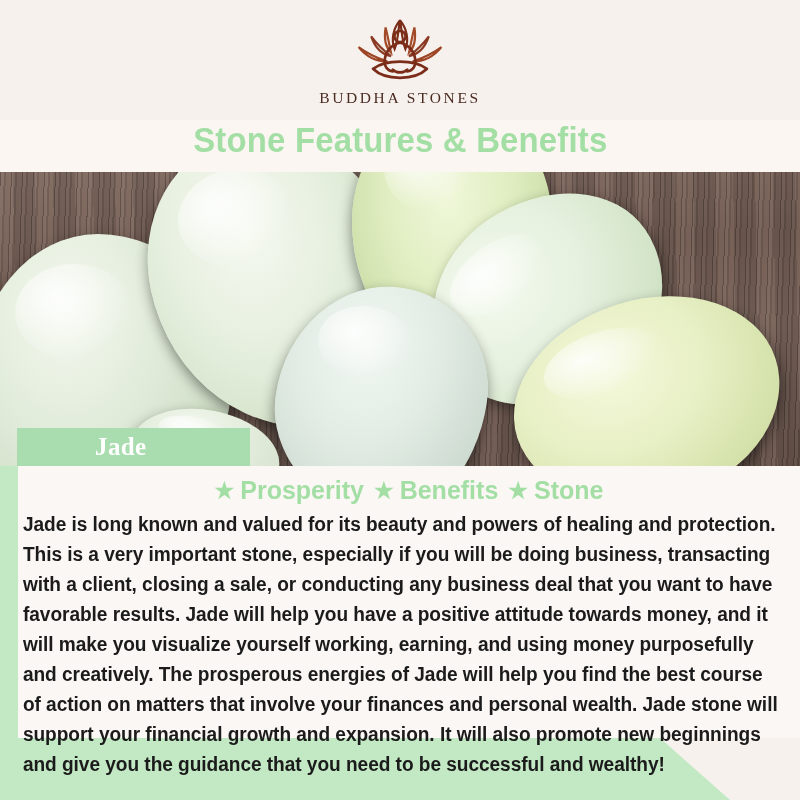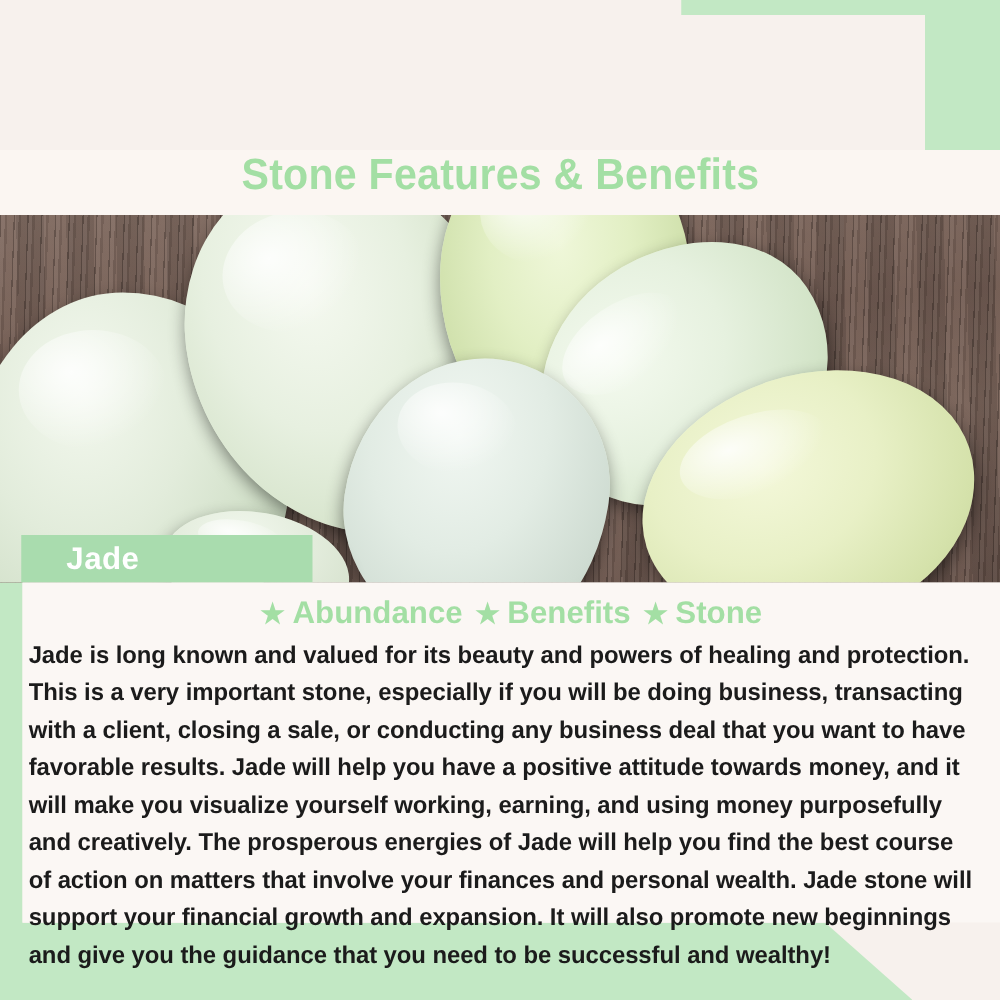--- a/index.html
+++ b/index.html
@@ -144,25 +144,25 @@
   .jade-band {
     position: absolute;
     left: 17px; top: 428px;
     width: 233px; height: 38px;
     background: #a9dcae;
     z-index: 3;
     display: flex;
     align-items: center;
   }
   .jade-text {
-    margin-left: 36px;
+    margin-left: 78px;
     color: #ffffff;
     font-weight: 700;
     font-size: 25px;
-    font-family: Liberation Sans, sans-serif;
+    font-family: Liberation Serif, serif;
     letter-spacing: 0.4px;
   }
 
   
   .content {
     position: absolute;
     left: 18px; top: 466px;
     width: 782px; height: 272px;
     background: #fbf7f4;
     z-index: 3;
@@ -201,20 +201,42 @@
 <div id="page">
 
   <div class="deco-green-topright"></div>
   <div class="deco-green-topbar"></div>
   <div class="deco-green-left-notch"></div>
   <div class="deco-green-left"></div>
   <div class="deco-green-bottom">
     <div class="deco-green-bottomright-tri"></div>
   </div>
 
+  <div class="header">
+    <svg class="logo-mark" viewBox="0 0 120 80" aria-hidden="true">
+      <g fill="none" stroke="#8a3a22" stroke-width="2.4" stroke-linecap="round">
+        <path d="M60 8 C52 18 50 30 54 40 C58 30 58 18 60 8 Z" stroke="#7b2d1a"></path>
+        <path d="M60 8 C68 18 70 30 66 40 C62 30 62 18 60 8 Z" stroke="#7b2d1a"></path>
+        <path d="M44 16 C42 28 44 38 50 44 C48 34 46 24 44 16 Z" stroke="#a24a28"></path>
+        <path d="M76 16 C78 28 76 38 70 44 C72 34 74 24 76 16 Z" stroke="#a24a28"></path>
+        <path d="M28 26 C32 38 40 46 50 48 C42 42 34 34 28 26 Z" stroke="#8a3a22"></path>
+        <path d="M92 26 C88 38 80 46 70 48 C78 42 86 34 92 26 Z" stroke="#8a3a22"></path>
+        <path d="M14 38 C22 48 34 54 46 54 C34 50 22 44 14 38 Z" stroke="#9c4424"></path>
+        <path d="M106 38 C98 48 86 54 74 54 C86 50 98 44 106 38 Z" stroke="#9c4424"></path>
+      </g>
+      <g fill="none" stroke="#7b2d1a" stroke-width="3" stroke-linecap="round" stroke-linejoin="round">
+        <circle cx="60" cy="26" r="6.2"></circle>
+        <path d="M60 33 C50 35 44 43 43 52 C42 59 46 64 52 65"></path>
+        <path d="M60 33 C70 35 76 43 77 52 C78 59 74 64 68 65"></path>
+        <path d="M30 62 C38 56 48 54 60 54 C72 54 82 56 90 62 C82 70 72 72 60 72 C48 72 38 70 30 62 Z"></path>
+        <path d="M52 63 C56 67 64 67 68 63"></path>
+      </g>
+    </svg>
+    <div class="logo-word">BUDDHA STONES</div>
+  </div>
 
   <div class="title-band">
     <div class="title-text">Stone Features &amp; Benefits</div>
   </div>
 
   <div class="photo">
     <div class="wood"></div>
 
     <div class="stone" style="left:-26px; top:62px; width:258px; height:300px; border-radius:48% 52% 44% 56% / 50% 46% 54% 50%; background: radial-gradient(ellipse at 36% 26%, #f3f8ee 0%, #e2ecdb 38%, #cfdec6 70%, #b9cdb0 100%);"></div>
 
@@ -232,21 +254,21 @@
   </div>
 
   <div class="jade-band">
     <span class="jade-text">Jade</span>
   </div>
 
   <div class="content">
     <div class="benefits">
       <span class="benefit">
         <span class="star">★</span>
-        <span>Abundance</span>
+        <span>Prosperity</span>
       </span>
       <span class="benefit">
         <span class="star">★</span>
         <span>Benefits</span>
       </span>
       <span class="benefit">
         <span class="star">★</span>
         <span>Stone</span>
       </span>
     </div>

